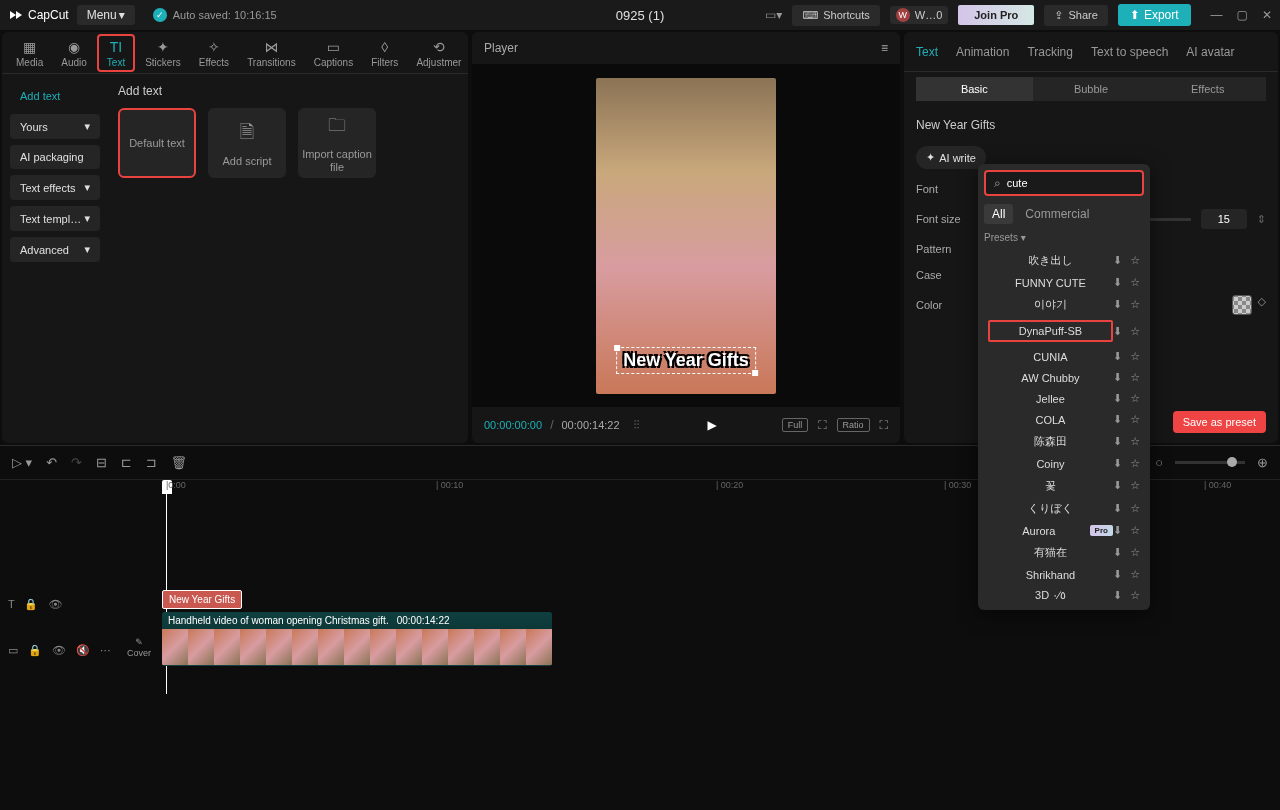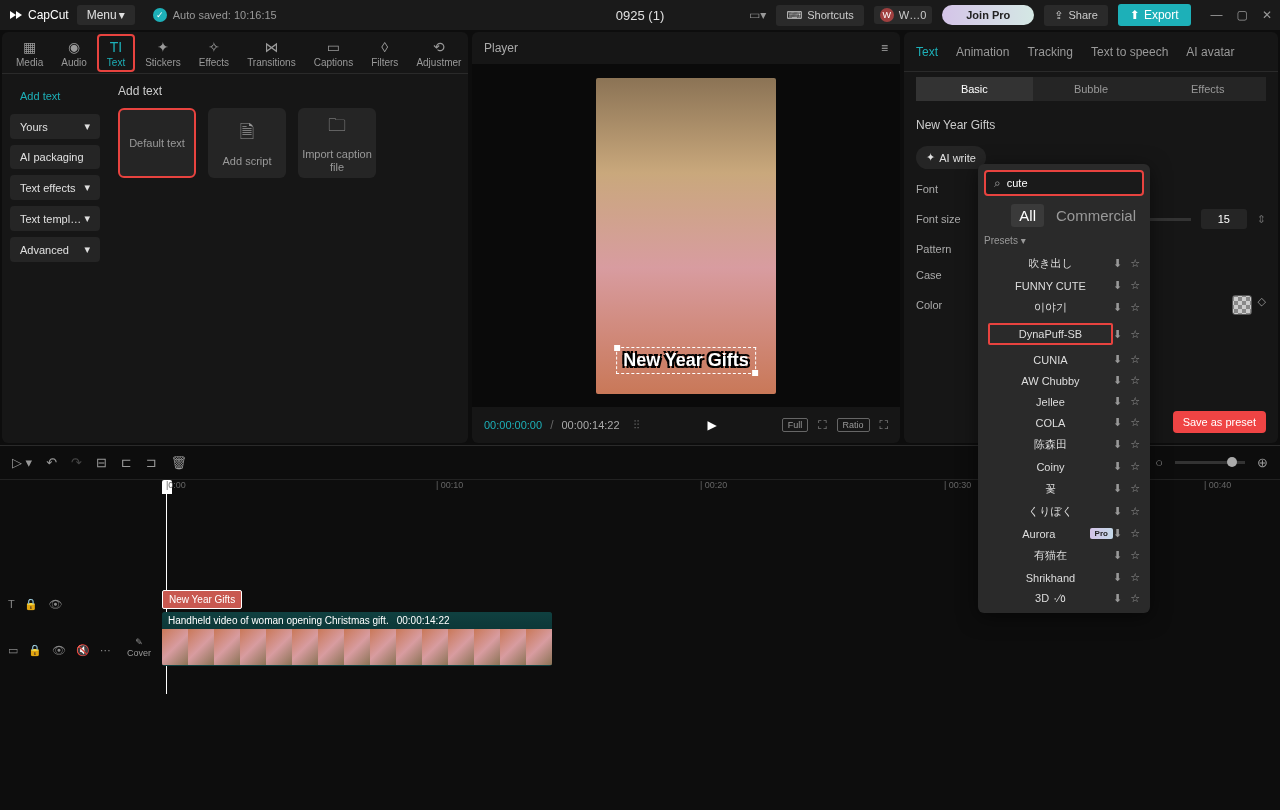--- a/index.html
+++ b/index.html
@@ -6,21 +6,21 @@
 body { background: #0d0d0d; color: #e0e0e0; font-size: 12px; overflow: hidden; width: 1280px; height: 810px; position: relative; }
 
 .titlebar { height: 30px; background: #1a1a1a; display: flex; align-items: center; padding: 0 8px; gap: 8px; }
 .logo { display: flex; align-items: center; gap: 4px; color: #fff; font-weight: 500; font-size: 12px; }
 .menu-btn { background: #2a2a2a; border: none; color: #e0e0e0; padding: 3px 10px; border-radius: 3px; font-size: 12px; cursor: pointer; display: flex; align-items: center; gap: 2px; }
 .autosave { display: flex; align-items: center; gap: 6px; color: #999; font-size: 11px; margin-left: 10px; }
 .check-icon { width: 14px; height: 14px; background: #1db0b8; border-radius: 50%; display: flex; align-items: center; justify-content: center; color: #fff; font-size: 9px; }
 .project-title { position: absolute; left: 50%; transform: translateX(-50%); color: #e0e0e0; font-size: 13px; }
 .titlebar-right { margin-left: auto; display: flex; align-items: center; gap: 10px; }
 .titlebar-btn { background: #2a2a2a; border: none; color: #ccc; padding: 4px 10px; border-radius: 3px; font-size: 11px; cursor: pointer; display: flex; align-items: center; gap: 5px; }
-.joinpro { background: linear-gradient(90deg, #d4c4e8, #d4e8e4); color: #222; font-weight: 600; padding: 4px 24px; border-radius: 10px; font-size: 11px; cursor: pointer; }
+.joinpro { background: linear-gradient(90deg, #d4c4e8, #d4e8e4); color: #222; font-weight: 600; padding: 4px 16px; border-radius: 2px; font-size: 11px; cursor: pointer; }
 .export-btn { background: #1db0b8; color: #fff; padding: 4px 12px; border-radius: 3px; font-size: 12px; cursor: pointer; display: flex; align-items: center; gap: 4px; font-weight: 500; }
 .window-controls { display: flex; gap: 14px; margin-left: 10px; color: #999; }
 .window-controls span { cursor: pointer; }
 
 .main-area { display: flex; height: 415px; }
 
 .left-panel { width: 466px; background: #161616; display: flex; flex-direction: column; border-radius: 6px; margin: 2px; }
 .left-toolbar { height: 42px; display: flex; align-items: center; padding: 0 6px; gap: 2px; border-bottom: 1px solid #2a2a2a; }
 .tool-item { display: flex; flex-direction: column; align-items: center; gap: 1px; padding: 2px 8px; cursor: pointer; font-size: 10px; color: #999; border-radius: 4px; }
 .tool-item.active-highlight { border: 2px solid #e8433f; }
@@ -66,21 +66,21 @@
 .slider-wrap { flex: 1; display: flex; align-items: center; gap: 10px; }
 .slider { flex: 1; height: 3px; background: #333; position: relative; }
 .slider-thumb { position: absolute; top: -5px; left: 2%; width: 12px; height: 12px; background: #fff; border-radius: 50%; }
 .num-input { width: 46px; background: #252525; border: none; color: #fff; text-align: center; padding: 4px; border-radius: 3px; font-size: 11px; }
 .color-sq { width: 20px; height: 20px; border: 1px solid #555; border-radius: 3px; cursor: pointer; }
 .save-preset { position: absolute; right: 12px; bottom: 10px; background: #ef4444; color: #fff; padding: 5px 10px; border-radius: 4px; font-size: 11px; cursor: pointer; }
 
 .font-dropdown { position: absolute; top: 164px; left: 978px; width: 172px; background: #2a2a2a; border-radius: 6px; box-shadow: 0 4px 20px rgba(0,0,0,0.5); z-index: 100; padding-bottom: 4px; max-height: 470px; overflow: hidden; }
 .font-search { margin: 6px; padding: 4px 8px; background: #1a1a1a; border-radius: 4px; display: flex; align-items: center; gap: 6px; border: 2px solid #e8433f; }
 .font-search input { background: transparent; border: none; color: #fff; font-size: 11px; flex: 1; outline: none; }
-.font-filter-tabs { display: flex; padding: 2px 6px; gap: 4px; font-size: 15px; justify-content: flex-end; }
+.font-filter-tabs { display: flex; padding: 2px 6px; gap: 4px; font-size: 12px; }
 .font-filter-tab { padding: 3px 8px; border-radius: 3px; cursor: pointer; color: #999; }
 .font-filter-tab.active { background: #3a3a3a; color: #fff; }
 .presets-row { padding: 6px 6px; font-size: 10px; color: #999; cursor: pointer; }
 .font-list-item { display: flex; align-items: center; justify-content: center; padding: 4px 10px; cursor: pointer; font-size: 11px; }
 .font-name { flex: 1; text-align: center; color: #ddd; }
 .font-name.highlight { border: 2px solid #e8433f; padding: 3px 8px; border-radius: 2px; }
 .font-actions { display: flex; gap: 8px; color: #999; }
 .pro-badge { background: linear-gradient(90deg, #d4c4e8, #c4d8e8); color: #222; font-size: 8px; padding: 1px 5px; border-radius: 2px; font-weight: 600; }
 
 .timeline-area { height: 363px; background: #0d0d0d; border-top: 1px solid #2a2a2a; display: flex; flex-direction: column; }
@@ -452,21 +452,21 @@
       <div class="zoom-slider">
           <div class="zoom-thumb"></div>
         </div>
       <span class="tl-tool">⊕</span>
     </div>
   </div>
   <div class="ruler">
     <div class="playhead"></div>
     <span class="ruler-tick" style="left:166px">|0:00</span>
     <span class="ruler-tick" style="left:436px">| 00:10</span>
-    <span class="ruler-tick" style="left:700px">| 00:20</span>
+    <span class="ruler-tick" style="left:716px">| 00:20</span>
     <span class="ruler-tick" style="left:944px">| 00:30</span>
     <span class="ruler-tick" style="left:1204px">| 00:40</span>
   </div>
   <div class="tracks">
     <div class="track-row" style="position:absolute;top:88px">
       <div class="track-icons">
           <span>T</span>
           <span>🔒</span>
           <span>👁</span>
         </div>

